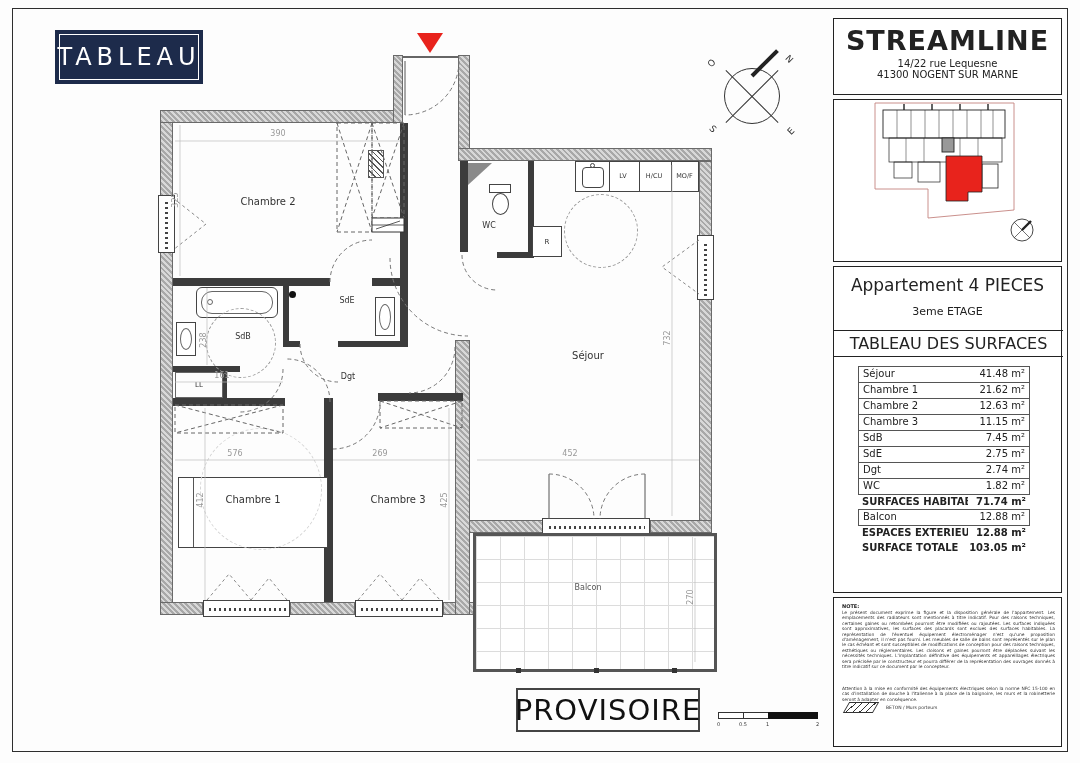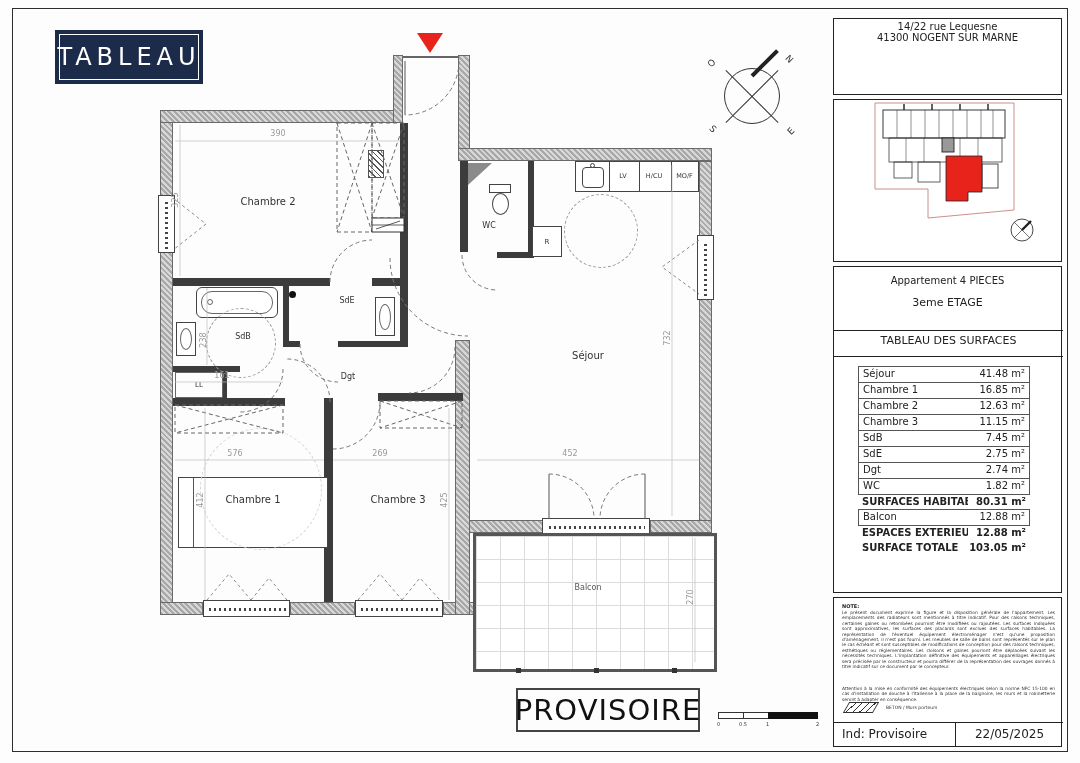--- a/index.html
+++ b/index.html
@@ -241,20 +241,21 @@
   <div class="a" style="left:0;top:0;width:100px;height:7px;border:1px solid #333;background:#fff;"></div>
   <div class="a" style="left:25px;top:0;width:1px;height:7px;background:#333;"></div>
   <div class="a" style="left:50px;top:0;width:50px;height:7px;background:#111;"></div>
   <span class="a" style="left:-1px;top:9px;font-size:5px;color:#333;">0</span>
   <span class="a" style="left:21px;top:9px;font-size:5px;color:#333;">0.5</span>
   <span class="a" style="left:48px;top:9px;font-size:5px;color:#333;">1</span>
   <span class="a" style="left:98px;top:9px;font-size:5px;color:#333;">2</span>
 </div>
 
 <div class="a panelbox" style="left:833px;top:18px;width:229px;height:77px;text-align:center;">
+  <div style="font-size:27px;font-weight:bold;letter-spacing:1px;margin-top:6px;">STREAMLINE</div>
   <div style="font-size:10px;margin-top:2px;">14/22 rue Lequesne</div>
   <div style="font-size:10px;">41300 NOGENT SUR MARNE</div>
 </div>
 
 <div class="a panelbox" style="left:833px;top:99px;width:229px;height:163px;">
   <svg width="229" height="163" viewBox="0 0 229 163" fill="none">
     <polygon points="41,3 180,3 180,110 94,118 94,89 41,89" stroke="#c4837f" stroke-width="0.9" fill="none"></polygon>
     <g stroke="#222" stroke-width="0.9" fill="none">
       <rect x="49" y="10" width="122" height="28"></rect>
       <path d="M 63 10 V 38 M 77 10 V 38 M 91 10 V 38 M 105 10 V 38 M 119 10 V 38 M 133 10 V 38 M 147 10 V 38 M 159 10 V 38" stroke-width="0.5"></path>
@@ -269,33 +270,33 @@
     <path d="M 112 56 L 148 56 L 148 92 L 134 92 L 134 101 L 112 101 Z" fill="#e8231c" stroke="#222" stroke-width="0.8"></path>
     <g>
       <circle cx="188" cy="130" r="11" stroke="#333" stroke-width="0.9"></circle>
       <path d="M 180 122 L 196 138 M 196 122 L 180 138" stroke="#333" stroke-width="0.7"></path>
       <path d="M 188 130 L 197 121" stroke="#222" stroke-width="2.4"></path>
     </g>
   </svg>
 </div>
 
 <div class="a panelbox" style="left:833px;top:266px;width:229px;height:327px;">
-  <div style="text-align:center;font-size:10px;margin-top:8px;">Appartement 4 PIECES</div>
+  <div style="text-align:center;font-size:17px;margin-top:8px;">Appartement 4 PIECES</div>
   <div style="text-align:center;font-size:11px;margin-top:10px;">3eme ETAGE</div>
   <div class="a" style="left:0;top:63px;width:229px;height:0;border-top:1.3px solid #222;"></div>
-  <div class="a" style="left:0;top:67px;width:229px;text-align:center;font-size:11px;">TABLEAU DES SURFACES</div>
+  <div class="a" style="left:0;top:67px;width:229px;text-align:center;font-size:16px;">TABLEAU DES SURFACES</div>
   <div class="a" style="left:0;top:89px;width:229px;height:0;border-top:1.3px solid #222;"></div>
   <div class="a" style="left:24px;top:100px;width:172px;">
     <div class="trow box">
         <span class="l">Séjour</span>
         <span class="v">41.48 m²</span>
       </div>
     <div class="trow box">
         <span class="l">Chambre 1</span>
-        <span class="v">16.85 m²</span>
+        <span class="v">21.62 m²</span>
       </div>
     <div class="trow box">
         <span class="l">Chambre 2</span>
         <span class="v">12.63 m²</span>
       </div>
     <div class="trow box">
         <span class="l">Chambre 3</span>
         <span class="v">11.15 m²</span>
       </div>
     <div class="trow box">
@@ -309,21 +310,21 @@
     <div class="trow box">
         <span class="l">Dgt</span>
         <span class="v">2.74 m²</span>
       </div>
     <div class="trow box">
         <span class="l">WC</span>
         <span class="v">1.82 m²</span>
       </div>
     <div class="trow bold">
         <span class="l">SURFACES HABITABLES</span>
-        <span class="v">80.31 m²</span>
+        <span class="v">71.74 m²</span>
       </div>
     <div class="trow box">
         <span class="l">Balcon</span>
         <span class="v">12.88 m²</span>
       </div>
     <div class="trow bold">
         <span class="l">ESPACES EXTERIEURS</span>
         <span class="v">12.88 m²</span>
       </div>
     <div class="trow bold">
@@ -332,17 +333,13 @@
       </div>
   </div>
 </div>
 
 <div class="a panelbox" style="left:833px;top:597px;width:229px;height:150px;">
   <div class="a" style="left:8px;top:5px;font-size:5px;font-weight:bold;">NOTE:</div>
   <div class="a note" style="left:8px;top:12px;width:213px;">Le présent document exprime la figure et la disposition générale de l'appartement. Les emplacements des radiateurs sont mentionnés à titre indicatif. Pour des raisons techniques, certaines gaines ou retombées pourront être modifiées ou rajoutées. Les surfaces indiquées sont approximatives, les surfaces des placards sont exclues des surfaces habitables. La représentation de l'éventuel équipement électroménager n'est qu'une proposition d'aménagement, il n'est pas fourni. Les meubles de salle de bains sont représentés sur le plan le cas échéant et sont susceptibles de modifications de conception pour des raisons techniques, esthétiques ou réglementaires. Les cloisons et gaines pourront être déplacées suivant les nécessités techniques. L'implantation définitive des équipements et appareillages électriques sera précisée par le constructeur et pourra différer de la représentation des ouvrages donnés à titre indicatif sur ce document par le concepteur.</div>
   <div class="a note" style="left:8px;top:88px;width:213px;">Attention à la mise en conformité des équipements électriques selon la norme NFC 15-100 en cas d'installation de douche à l'italienne à la place de la baignoire, les murs et la robinetterie seront à adapter en conséquence.</div>
   <div class="a" style="left:12px;top:104px;width:30px;height:11px;border:1px solid #333;transform:skewX(-30deg);background:repeating-linear-gradient(115deg,transparent 0 5px,#333 5px 6px);"></div>
   <div class="a" style="left:52px;top:107px;font-size:4.5px;color:#333;">BETON / Murs porteurs</div>
-  <div class="a" style="left:0;bottom:0;width:229px;height:24px;border-top:1.3px solid #222;display:flex;">
-    <div style="width:122px;border-right:1.3px solid #222;font-size:12px;line-height:23px;padding-left:8px;box-sizing:border-box;">Ind: Provisoire</div>
-    <div style="flex:1;font-size:12px;line-height:23px;text-align:center;">22/05/2025</div>
-  </div>
 </div>
 
 </body></html>

